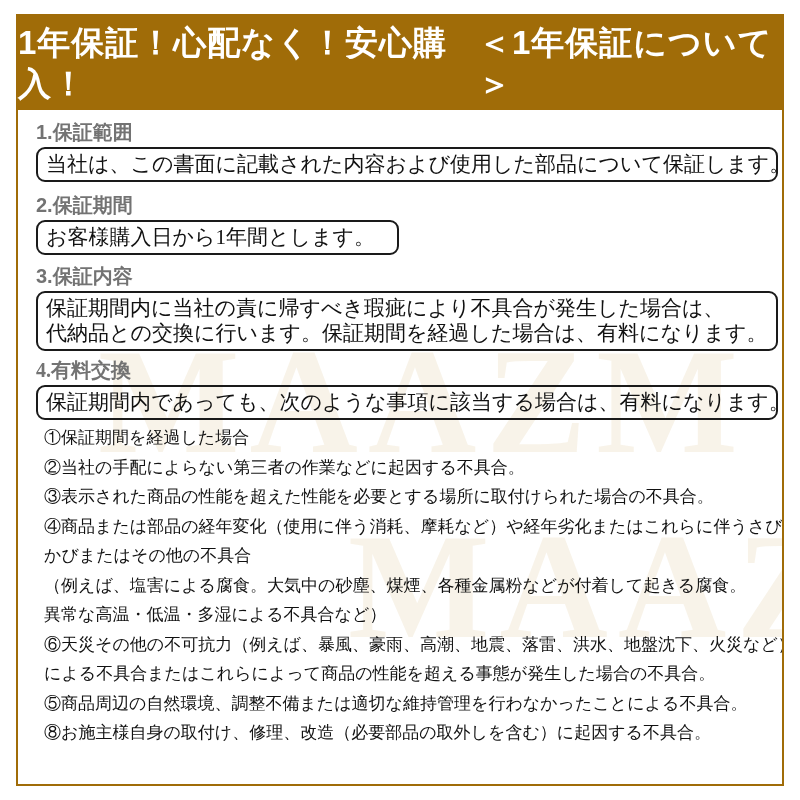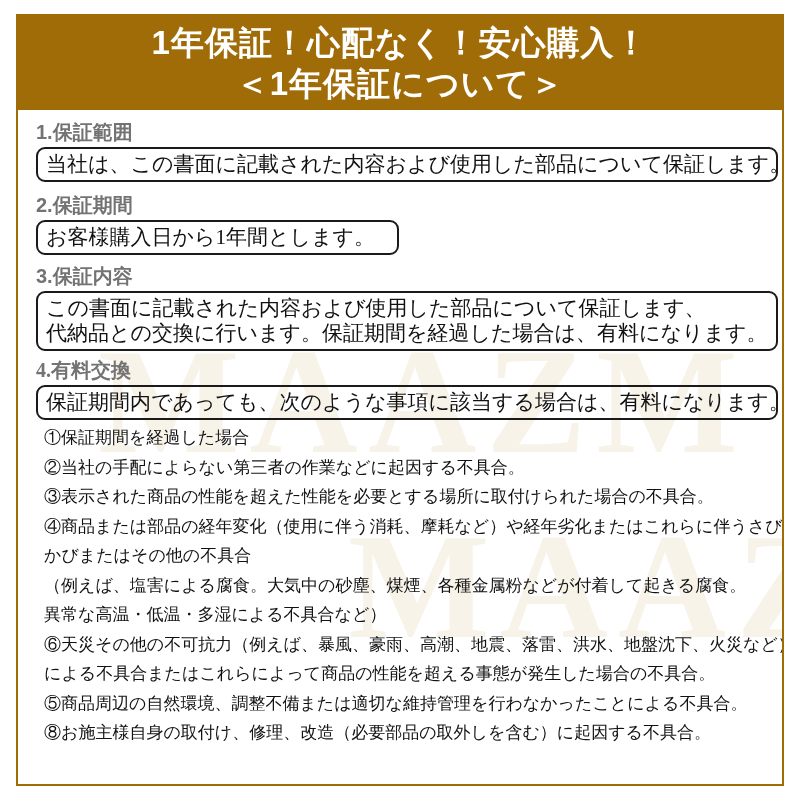--- a/index.html
+++ b/index.html
@@ -12,21 +12,21 @@
     width: 768px; height: 772px;
     border: 2px solid #a06c08;
     background: #ffffff;
   }
 
   .header {
     height: 94px;
     background: #a06c08;
     color: #ffffff;
     display: flex;
-    flex-direction: column;
+    flex-direction: row;
     justify-content: center;
     align-items: center;
     font-family: "Liberation Sans", "DejaVu Sans", sans-serif;
     font-weight: bold;
     font-size: 33px;
     line-height: 41px;
     letter-spacing: 1px;
   }
 
   .content {
@@ -115,21 +115,21 @@
 
     <div class="sec-heading mt-b">2.保証期間</div>
     <div>
       <div class="textbox fit">
         <div>お客様購入日から1年間とします。</div>
       </div>
     </div>
 
     <div class="sec-heading mt-c">3.保証内容</div>
     <div class="textbox">
-      <div>この書面に記載された内容および使用した部品について保証します、</div>
+      <div>保証期間内に当社の責に帰すべき瑕疵により不具合が発生した場合は、</div>
       <div>代納品との交換に行います。保証期間を経過した場合は、有料になります。</div>
     </div>
 
     <div class="sec-heading mt-d">4.有料交換</div>
     <div class="textbox">
       <div>保証期間内であっても、次のような事項に該当する場合は、有料になります。</div>
     </div>
 
     <ul class="paid-list">
       <li>①保証期間を経過した場合</li>

